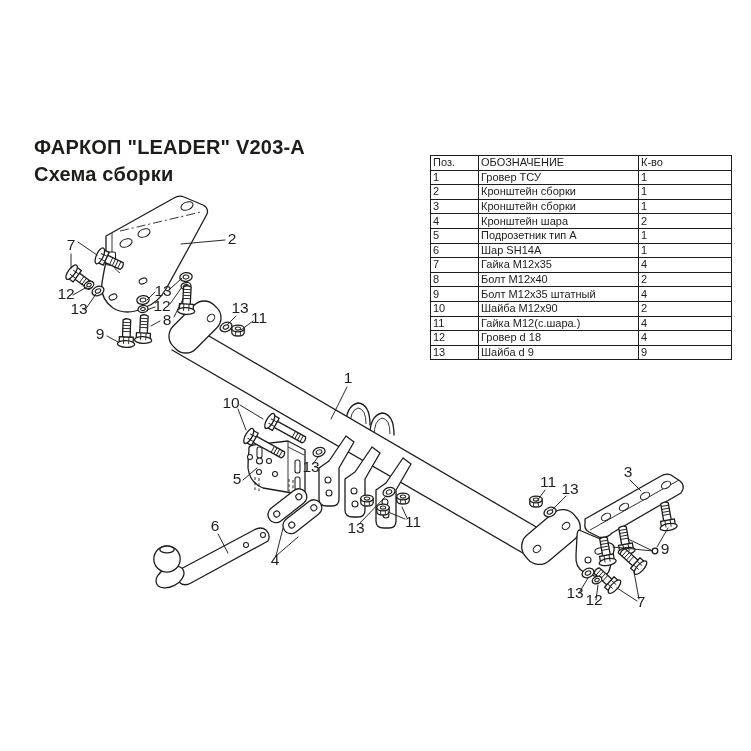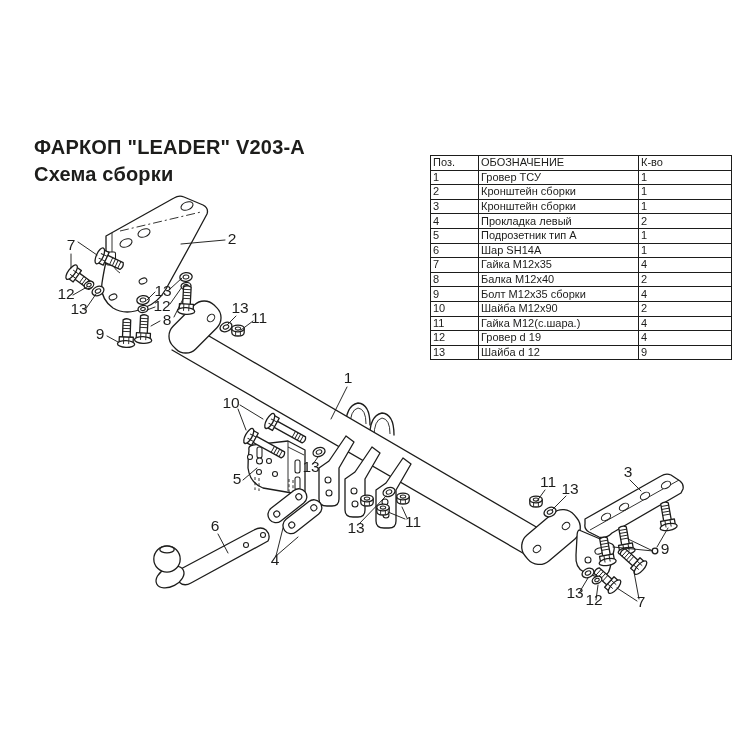--- a/index.html
+++ b/index.html
@@ -61,66 +61,66 @@
           <td>Кронштейн сборки</td>
           <td>1</td>
         </tr>
         <tr>
           <td>3</td>
           <td>Кронштейн сборки</td>
           <td>1</td>
         </tr>
         <tr>
           <td>4</td>
-          <td>Прокладка левый</td>
+          <td>Кронштейн шара</td>
           <td>2</td>
         </tr>
         <tr>
           <td>5</td>
           <td>Подрозетник тип А</td>
           <td>1</td>
         </tr>
         <tr>
           <td>6</td>
           <td>Шар SH14A</td>
           <td>1</td>
         </tr>
         <tr>
           <td>7</td>
           <td>Гайка М12х35</td>
           <td>4</td>
         </tr>
         <tr>
           <td>8</td>
-          <td>Балка М12х40</td>
+          <td>Болт М12х40</td>
           <td>2</td>
         </tr>
         <tr>
           <td>9</td>
-          <td>Болт М12х35 сборки</td>
+          <td>Болт М12х35 штатный</td>
           <td>4</td>
         </tr>
         <tr>
           <td>10</td>
           <td>Шайба М12х90</td>
           <td>2</td>
         </tr>
         <tr>
           <td>11</td>
           <td>Гайка М12(с.шара.)</td>
           <td>4</td>
         </tr>
         <tr>
           <td>12</td>
-          <td>Гровер d 19</td>
+          <td>Гровер d 18</td>
           <td>4</td>
         </tr>
         <tr>
           <td>13</td>
-          <td>Шайба d 12</td>
+          <td>Шайба d 9</td>
           <td>9</td>
         </tr>
       </tbody>
   </table>
 
   <svg id="diagram-svg" width="751" height="751" viewBox="0 0 751 751" xmlns="http://www.w3.org/2000/svg">
     <defs>
       <g id="bolt">
         <path class="part" d="M-3.8,-26 Q0,-28.5 3.8,-26 L3.8,-8 L-3.8,-8 Z"></path>
         <path class="thin" d="M-3.8,-23.5 L3.8,-23.5 M-3.8,-20.5 L3.8,-20.5 M-3.8,-17.5 L3.8,-17.5 M-3.8,-14.5 L3.8,-14.5"></path>

